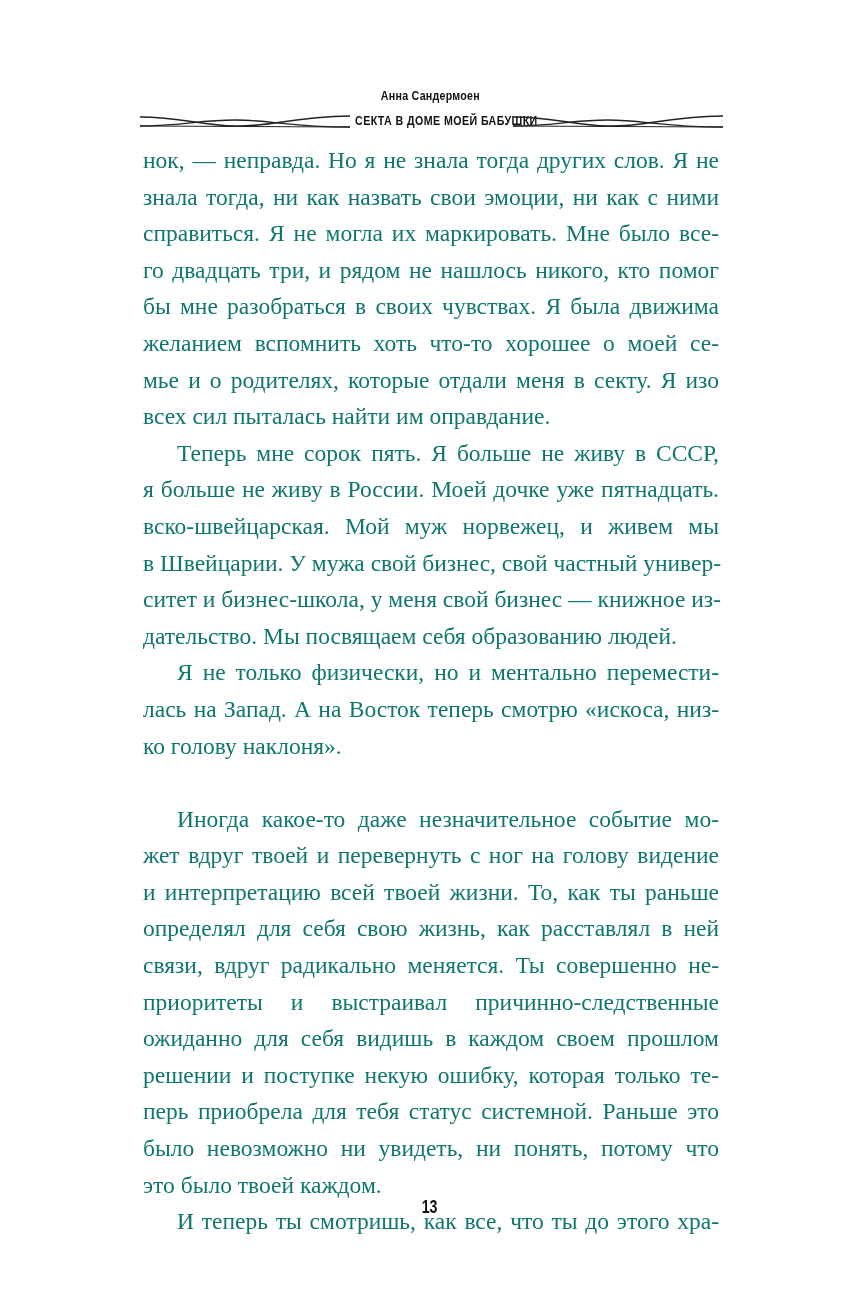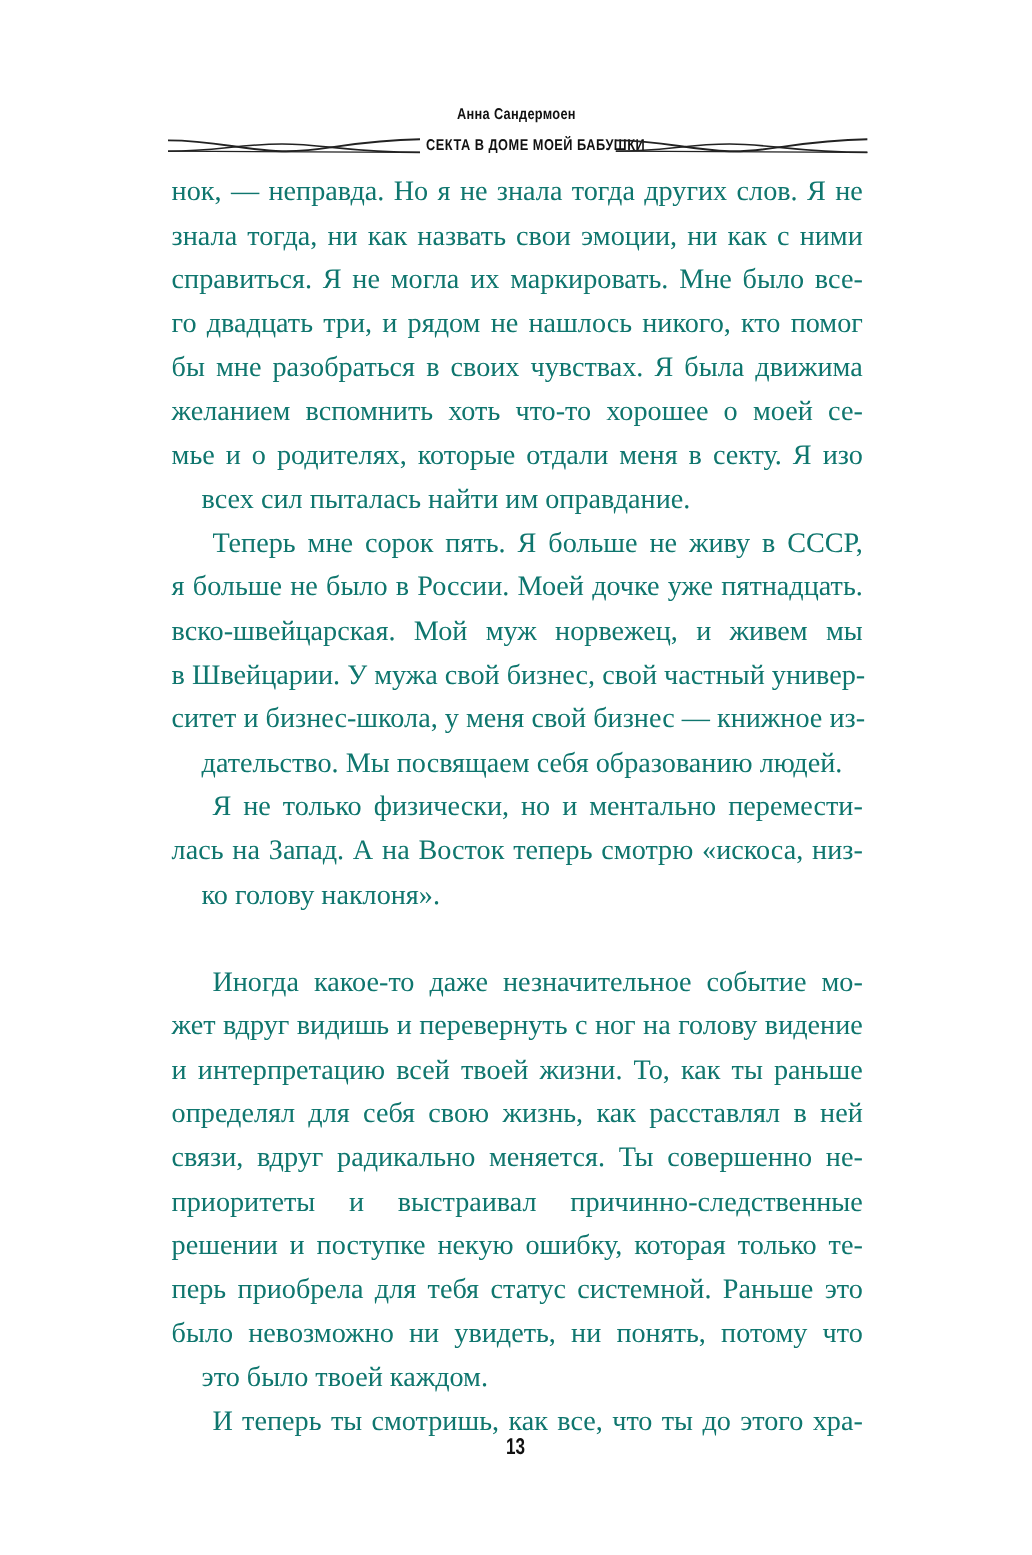--- a/index.html
+++ b/index.html
@@ -80,21 +80,20 @@
     }
     .line {
       display: block;
       white-space: nowrap;
       text-align-last: justify;
       text-align: justify;
       height: 36.6px;
     }
     .line.last {
       text-align-last: left;
-      margin-left: 25px;
     }
     .indent {
       padding-left: 34px;
     }
     .section-gap {
       height: 36.6px;
     }
     .folio {
       position: absolute;
       left: 0;
@@ -139,39 +138,40 @@
     <span class="line">знала тогда, ни как назвать свои эмоции, ни как с ними</span>
     <span class="line">справиться. Я не могла их маркировать. Мне было все-</span>
     <span class="line">го двадцать три, и рядом не нашлось никого, кто помог</span>
     <span class="line">бы мне разобраться в своих чувствах. Я была движима</span>
     <span class="line">желанием вспомнить хоть что-то хорошее о моей се-</span>
     <span class="line">мье и о родителях, которые отдали меня в секту. Я изо</span>
     <span class="line last">всех сил пыталась найти им оправдание.</span>
   </p>
   <p>
     <span class="line indent">Теперь мне сорок пять. Я больше не живу в СССР,</span>
-    <span class="line">я больше не было в России. Моей дочке уже пятнадцать.</span>
+    <span class="line">я больше не живу в России. Моей дочке уже пятнадцать.</span>
     <span class="line">вско-швейцарская. Мой муж норвежец, и живем мы</span>
     <span class="line">в Швейцарии. У мужа свой бизнес, свой частный универ-</span>
     <span class="line">ситет и бизнес-школа, у меня свой бизнес — книжное из-</span>
     <span class="line last">дательство. Мы посвящаем себя образованию людей.</span>
   </p>
   <p>
     <span class="line indent">Я не только физически, но и ментально перемести-</span>
     <span class="line">лась на Запад. А на Восток теперь смотрю «искоса, низ-</span>
     <span class="line last">ко голову наклоня».</span>
   </p>
   <div class="section-gap"></div>
   <p>
     <span class="line indent">Иногда какое-то даже незначительное событие мо-</span>
-    <span class="line">жет вдруг видишь и перевернуть с ног на голову видение</span>
+    <span class="line">жет вдруг твоей и перевернуть с ног на голову видение</span>
     <span class="line">и интерпретацию всей твоей жизни. То, как ты раньше</span>
     <span class="line">определял для себя свою жизнь, как расставлял в ней</span>
     <span class="line">связи, вдруг радикально меняется. Ты совершенно не-</span>
     <span class="line">приоритеты и выстраивал причинно-следственные</span>
+    <span class="line">ожиданно для себя видишь в каждом своем прошлом</span>
     <span class="line">решении и поступке некую ошибку, которая только те-</span>
     <span class="line">перь приобрела для тебя статус системной. Раньше это</span>
     <span class="line">было невозможно ни увидеть, ни понять, потому что</span>
     <span class="line last">это было твоей каждом.</span>
   </p>
   <p>
     <span class="line indent">И теперь ты смотришь, как все, что ты до этого хра-</span>
   </p>
 </main>
 

